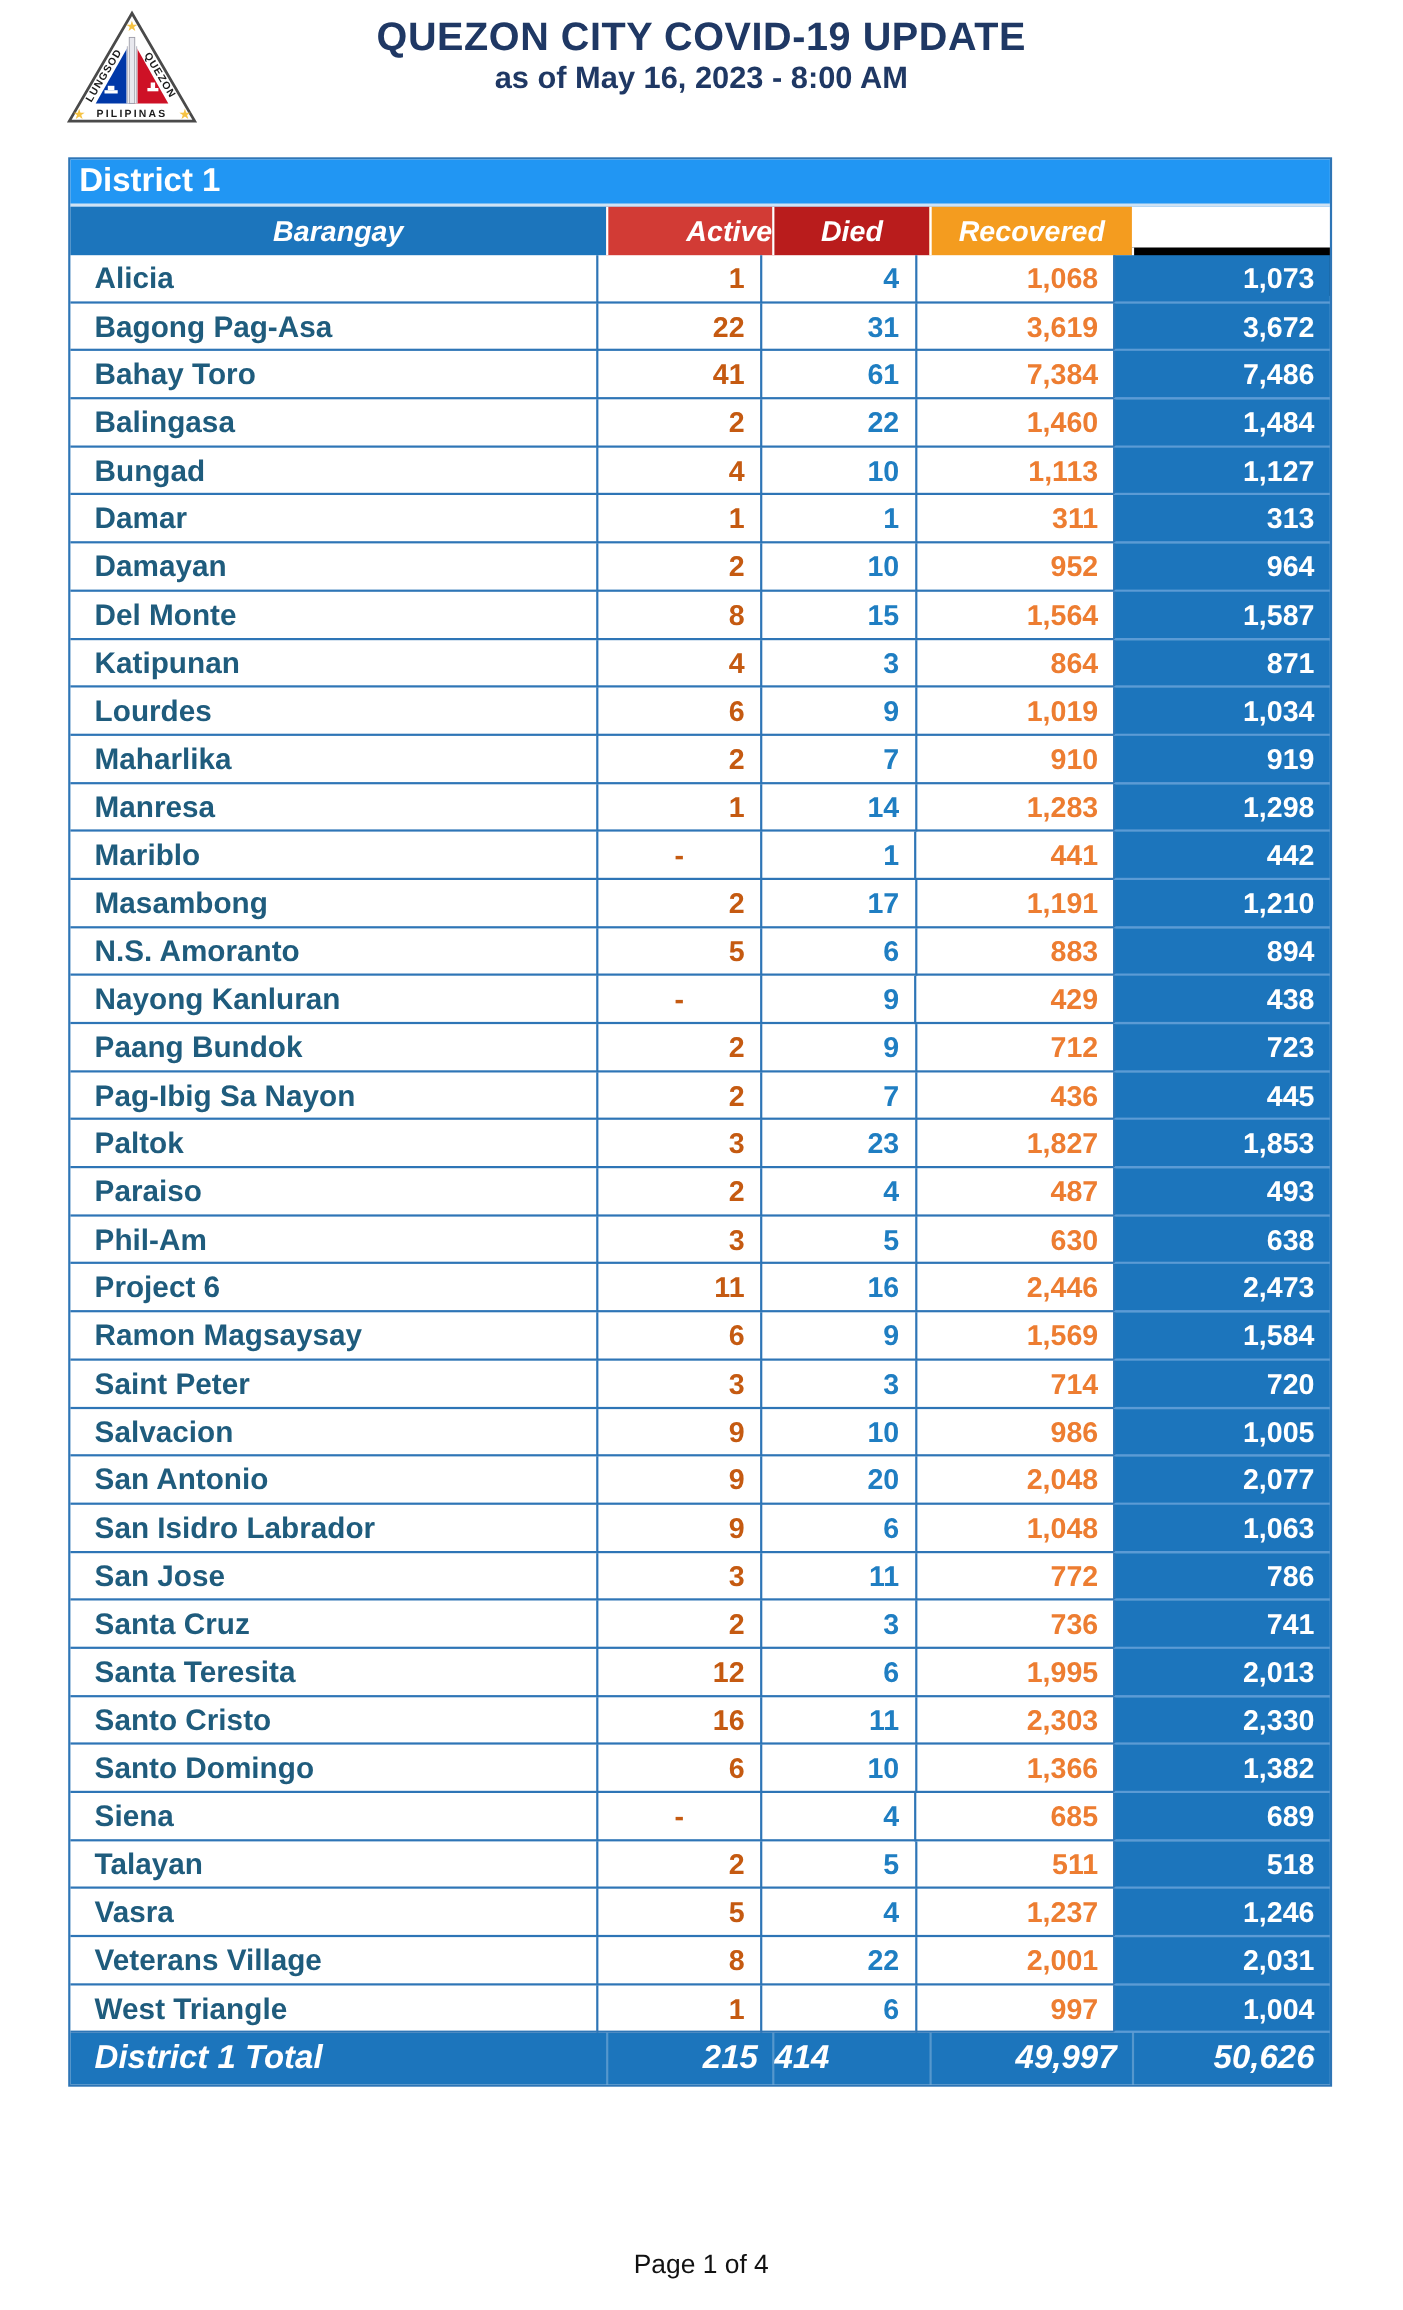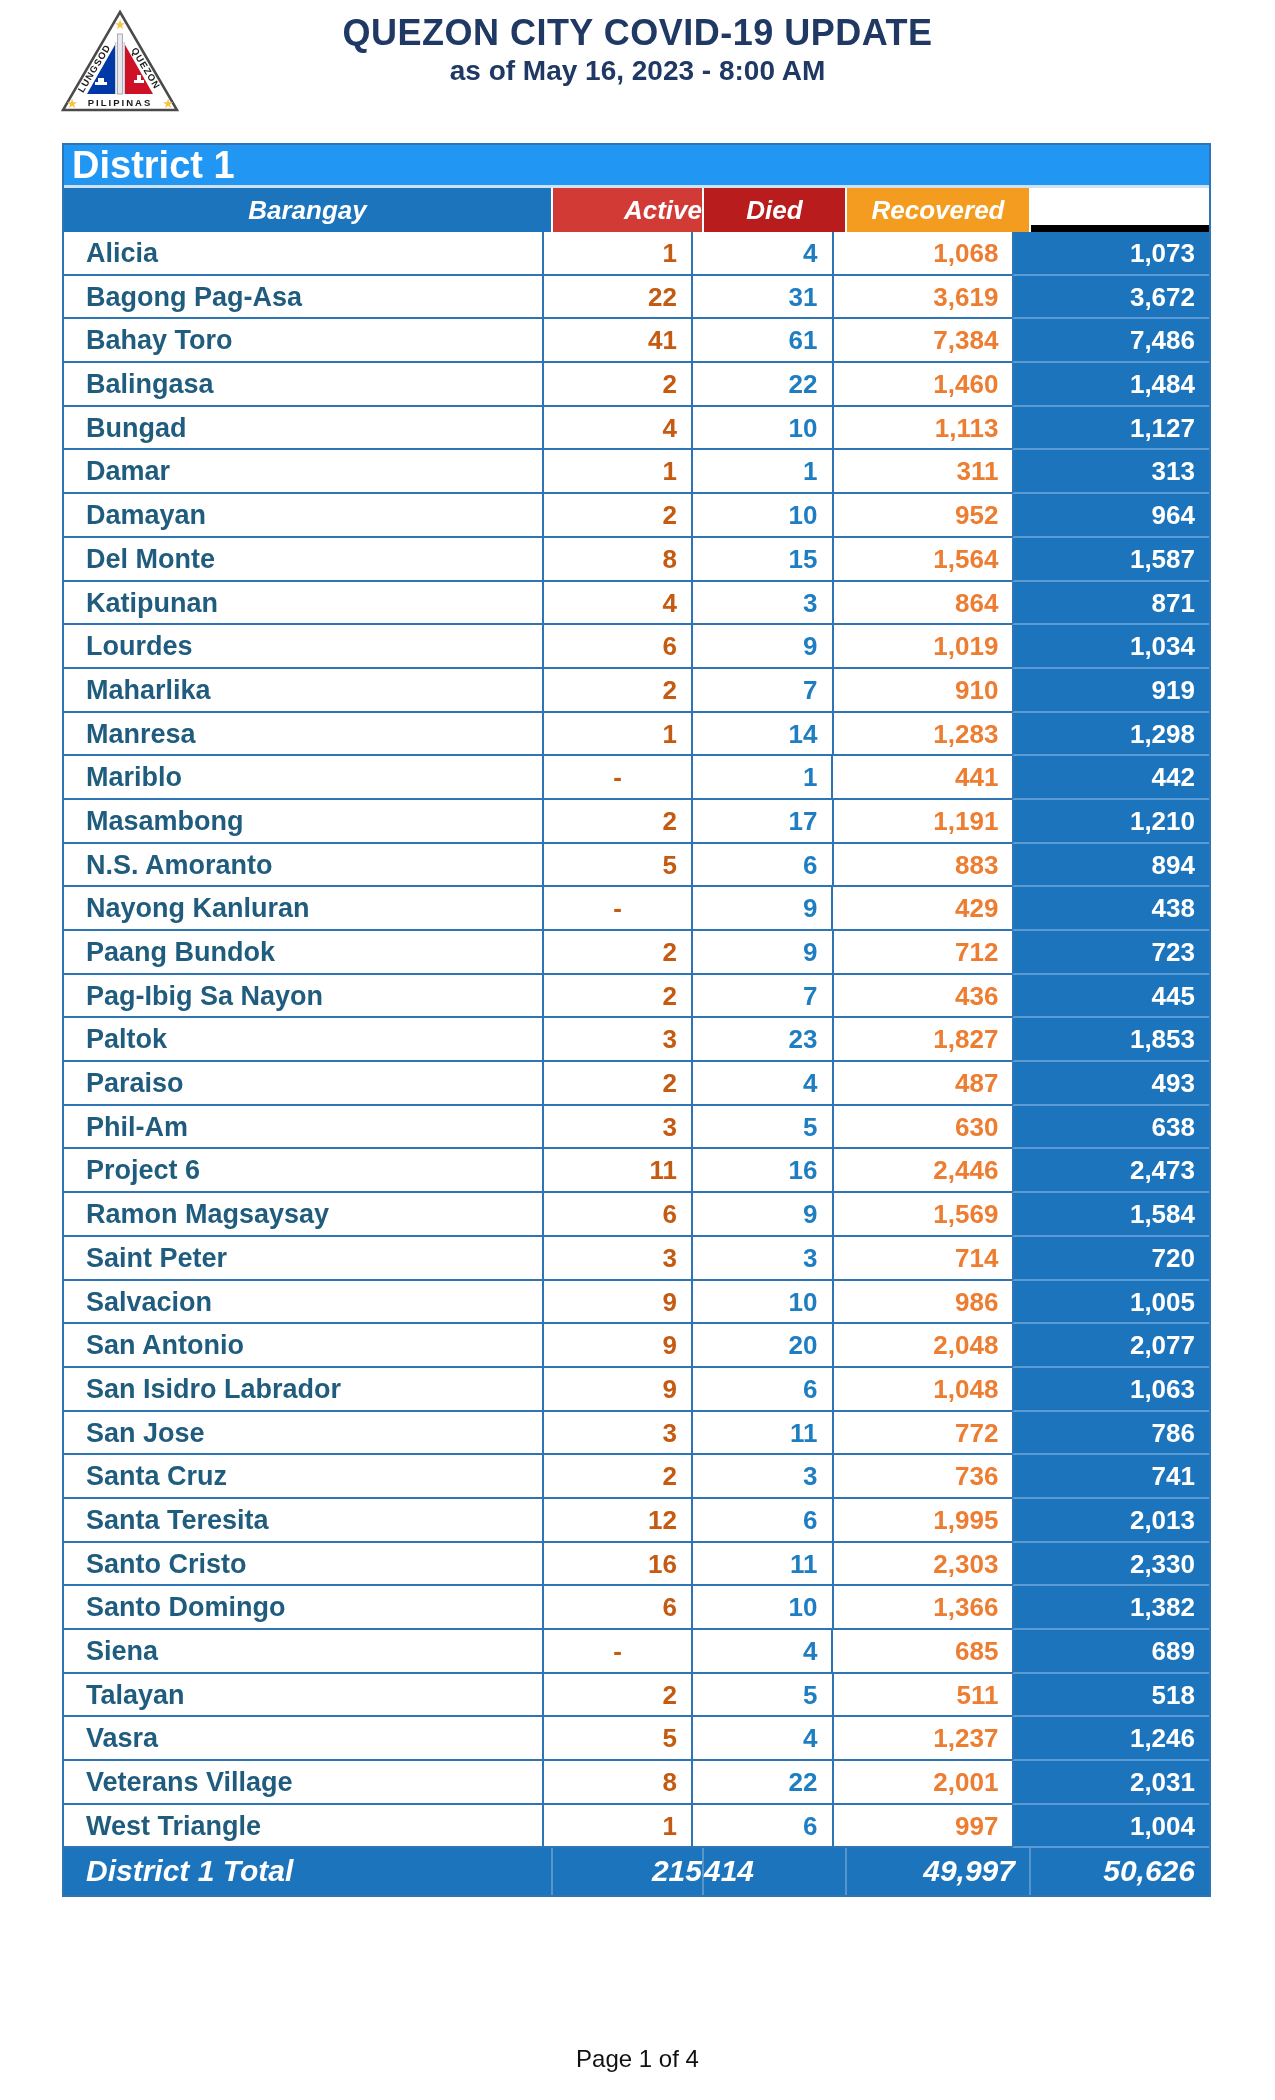--- a/index.html
+++ b/index.html
@@ -22,21 +22,21 @@
   }
   
   .qc-table{
     position:absolute;left:62px;top:143px;width:1149px;
     border:2px solid #2E75B6;box-sizing:border-box;
     background:#fff;
   }
   .band{
     height:40px;background:#2196F3;
     border-bottom:3px solid #CFE2F3;
-    color:#fff;font-size:38px;font-weight:bold;
+    color:#fff;font-size:30px;font-weight:bold;
     line-height:40px;padding-left:8px;
   }
   .hrow{display:flex;height:44px;}
   .hcell{
     box-sizing:border-box;height:44px;line-height:44px;
     color:#fff;font-size:26px;font-weight:bold;font-style:italic;
     text-align:center;border-left:2px solid #ffffff;
   }
   .hcell:first-child{border-left:none;}
   .col-name{width:487px;}
@@ -66,21 +66,21 @@
   .cell.dash{text-align:center;padding-right:0;}
   .totalrow{display:flex;background:#1C75BC;}
   .tcell{
     box-sizing:border-box;height:47px;line-height:46px;
     color:#ffffff;font-size:30px;font-weight:bold;font-style:italic;
     border-left:2px solid rgba(255,255,255,0.25);
     white-space:nowrap;
   }
   .tcell:first-child{border-left:none;}
   .t-name{width:487px;padding-left:22px;text-align:left;}
-  .t-active{width:151px;text-align:right;padding-right:0;}
+  .t-active{width:151px;text-align:right;padding-right:13px;}
   .t-died{width:143px;text-align:left;padding-right:14px;}
   .t-recovered{width:184px;text-align:right;padding-right:14px;}
   .t-total{width:180px;text-align:right;padding-right:14px;}
   
   .footer{
     position:absolute;left:0;top:2045px;width:1275px;text-align:center;
     font-size:24px;color:#111111;font-weight:normal;
   }
 </style>
 </head>

